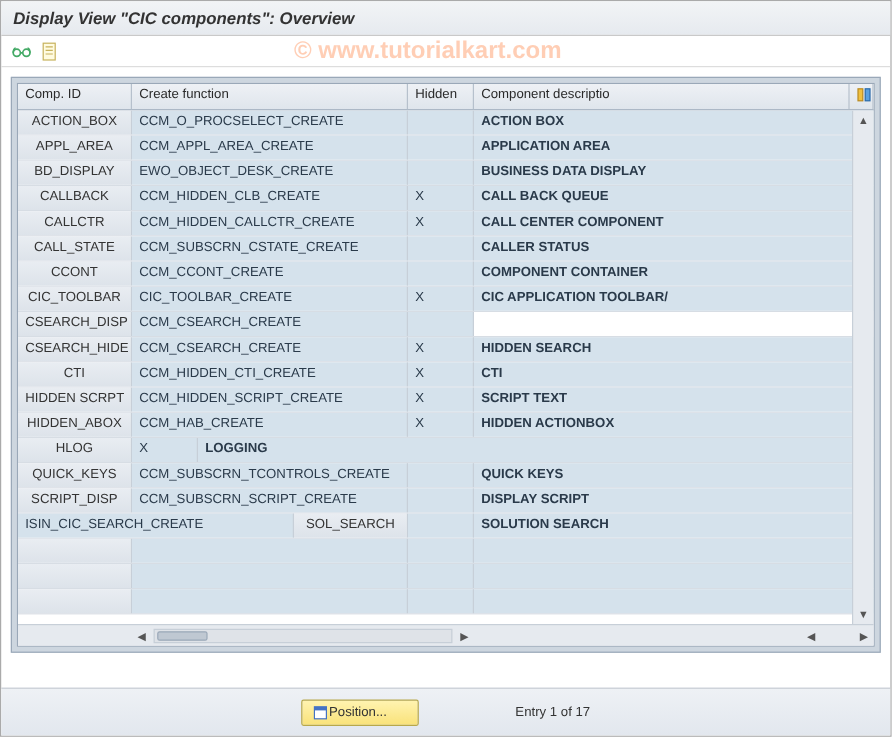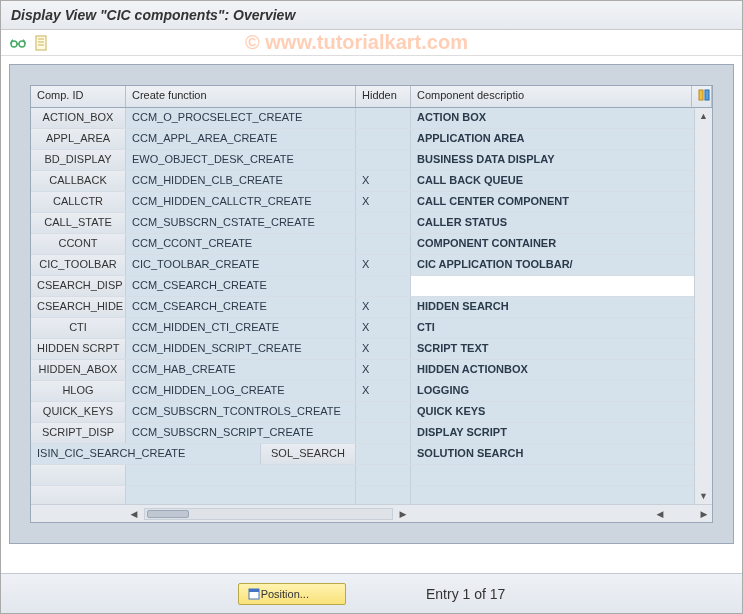--- a/index.html
+++ b/index.html
@@ -43,21 +43,21 @@
       font-size: 20px;
       color: rgba(255,165,120,0.55);
       font-weight: bold;
       pointer-events: none;
       z-index: 50;
     }
     .grid-wrap {
       margin: 8px;
       border: 1px solid #9aa8b8;
       background: #cdd6df;
-      padding: 20px;
+      padding: 4px;
       height: 480px;
       position: relative;
     }
     .grid-inner {
       background: #fff;
       border: 1px solid #9aa8b8;
       height: 100%;
       display: flex;
       flex-direction: column;
     }
@@ -149,30 +149,30 @@
       border-top: 1px solid #c3c9d1;
       display: flex;
       align-items: center;
       justify-content: center;
       gap: 80px;
     }
     .position-btn {
       background: linear-gradient(to bottom,#fff3b0,#f9e27a);
       border: 1px solid #b8a84a;
       border-radius: 2px;
-      padding: 3px 36px 3px 8px;
+      padding: 3px 26px 3px 8px;
       display: inline-flex;
       align-items: center;
       gap: 0;
       cursor: pointer;
       font-size: 11px;
       color:#333;
     }
     .position-btn .mini-icon { width:14px; height:14px; display:inline-flex; align-items:center; justify-content:center; }
-    .entry-text { font-size: 14px; color:#333; }
+    .entry-text { font-size: 11px; color:#333; }
   </style>
 </head>
 <body>
 
 <div class="titlebar">Display View "CIC components": Overview</div>
 
 <div class="toolbar">
   <span class="toolbar-icon" title="Display/Change">
     <svg width="18" height="14" viewBox="0 0 18 14">
         <g fill="none" stroke="#4a6" stroke-width="1.4">
@@ -284,21 +284,20 @@
           <div class="cell cell-desc">SCRIPT TEXT</div>
         </div>
         <div class="grid-row">
           <div class="cell cell-id">HIDDEN_ABOX</div>
           <div class="cell cell-fn">CCM_HAB_CREATE</div>
           <div class="cell cell-hidden">X</div>
           <div class="cell cell-desc">HIDDEN ACTIONBOX</div>
         </div>
         <div class="grid-row">
           <div class="cell cell-id">HLOG</div>
-          <div class="cell cell-fn">CCM_HIDDEN_LOG_CREATE</div>
           <div class="cell cell-hidden">X</div>
           <div class="cell cell-desc">LOGGING</div>
         </div>
         <div class="grid-row">
           <div class="cell cell-id">QUICK_KEYS</div>
           <div class="cell cell-fn">CCM_SUBSCRN_TCONTROLS_CREATE</div>
           <div class="cell cell-hidden"></div>
           <div class="cell cell-desc">QUICK KEYS</div>
         </div>
         <div class="grid-row">

